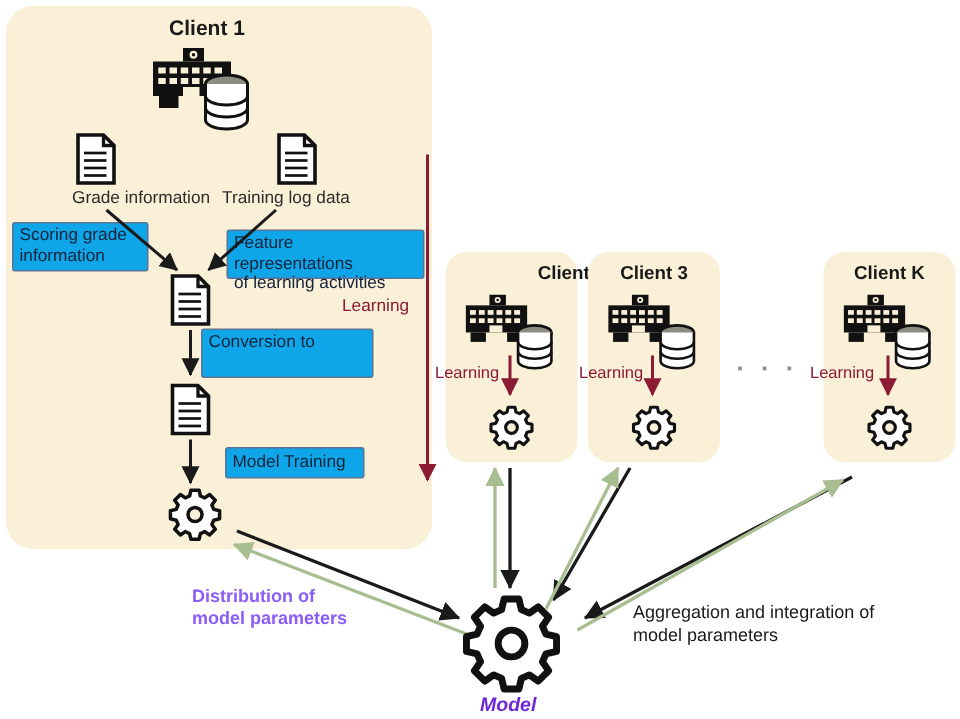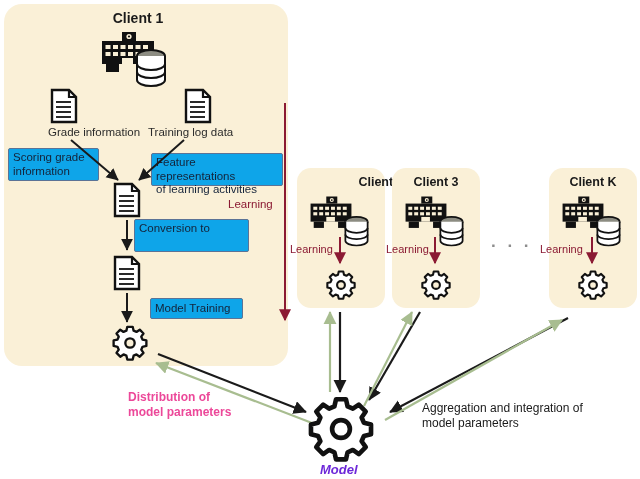--- a/index.html
+++ b/index.html
@@ -22,21 +22,21 @@
     font-size:11.5px;
   }
   .plain-label{
     position:absolute;color:#2b2b2b;white-space:nowrap;font-size:11.5px;
   }
   .learn-label{
     position:absolute;color:#8b1a33;font-weight:normal;font-size:11px;
     white-space:nowrap;
   }
   .green-label{
-    position:absolute;color:#ec4899;font-weight:bold;font-size:12px;
+    position:absolute;color:#8b5cf6;font-weight:bold;font-size:12px;
     line-height:1.25;
   }
   .black-label{
     position:absolute;color:#1a1a1a;font-weight:normal;font-size:12px;
     line-height:1.25;
   }
   .model-label{
     position:absolute;color:#6d28d9;font-weight:bold;font-size:13px;
     white-space:nowrap;
     font-style:italic;

